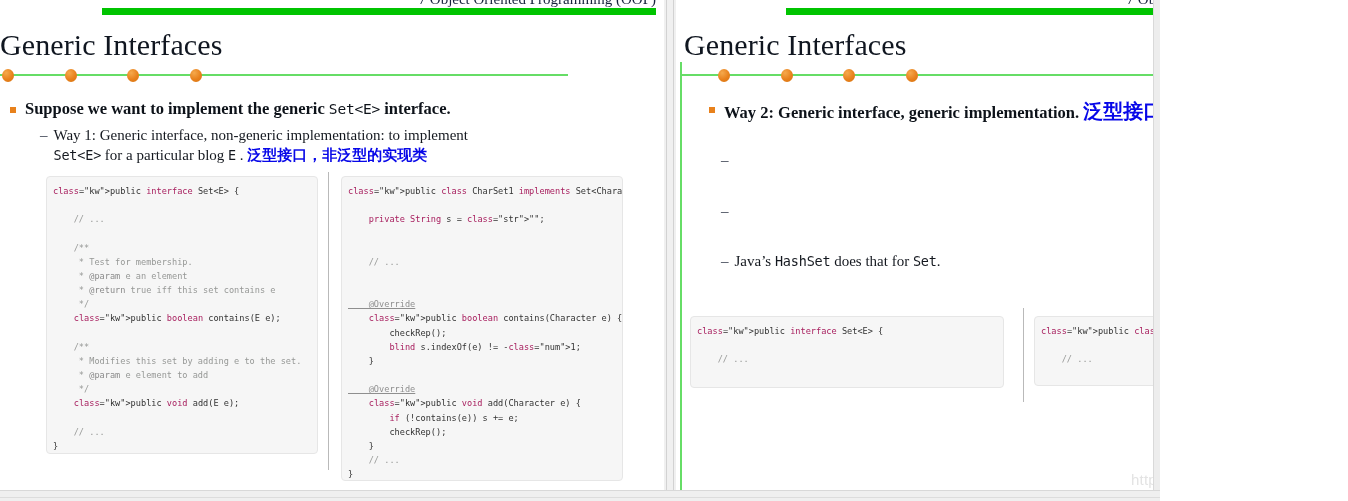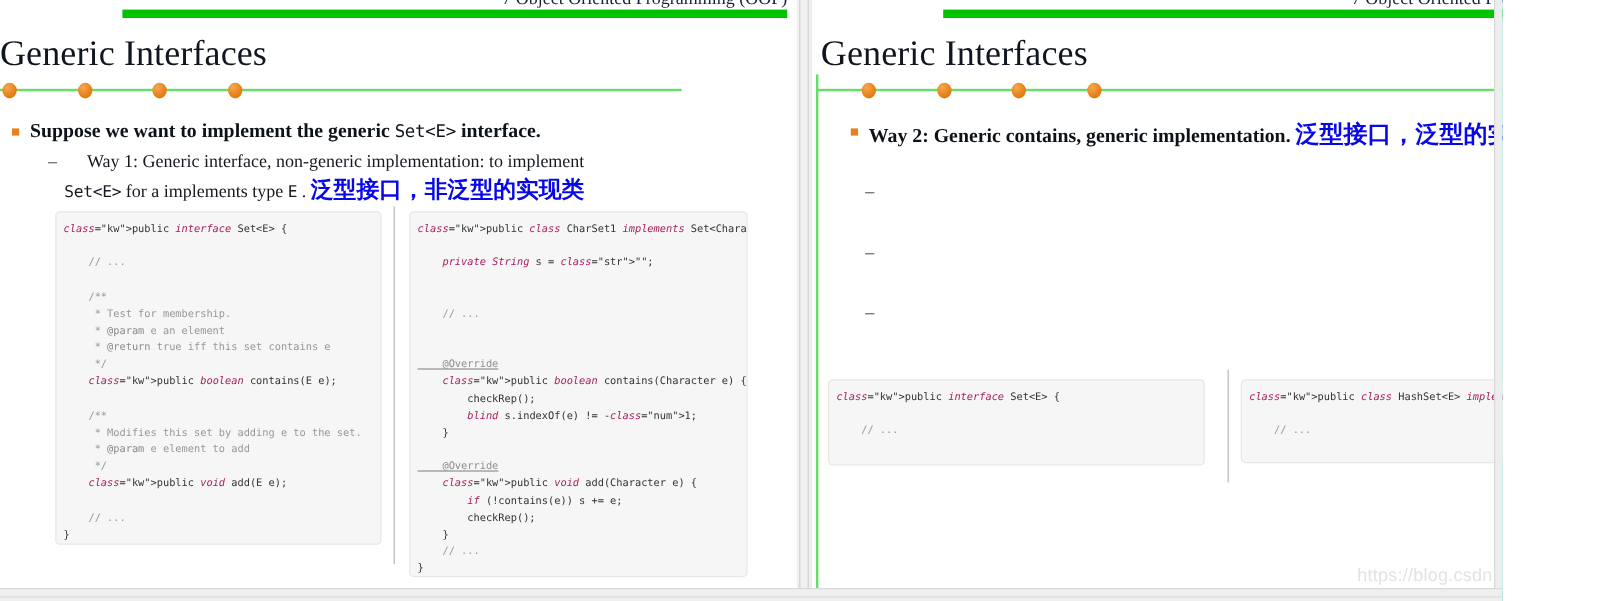--- a/index.html
+++ b/index.html
@@ -2,21 +2,21 @@
 <html><head>
 <meta charset="utf-8">
 <style>
   html,body{margin:0;padding:0;}
   body{
     width:1348px;height:501px;overflow:hidden;
     background:#ffffff;
     font-family:"Liberation Serif", serif;
     -webkit-font-smoothing:antialiased;
   }
-  .viewer{position:relative;width:1252px;height:501px;background:#14b8a6;overflow:hidden;}
+  .viewer{position:relative;width:1160px;height:501px;background:#e5e5e5;overflow:hidden;}
 
   
   .slide{position:absolute;top:0;height:490px;background:#ffffff;overflow:hidden;}
   .slide-left{left:-30px;width:700px;}
   .slide-right{left:676px;width:702px;}
 
   
   .gutter{position:absolute;top:0;left:664px;width:12px;height:490px;background:#f0f0f0;}
   .gutter::before{content:"";position:absolute;left:2px;top:0;width:1px;height:490px;background:#d2d2d2;}
   .gutter::after{content:"";position:absolute;right:2px;top:0;width:1px;height:490px;background:#d2d2d2;}
@@ -69,35 +69,35 @@
     font-family:"Liberation Serif", serif;
     font-size:16.5px;font-weight:bold;color:#0d1219;line-height:1.30;
   }
   .lvl2{position:absolute;display:flex;}
   .lvl2 .dash{
     flex:0 0 auto;font-family:"Liberation Serif",serif;font-size:15px;color:#2a3242;
     margin-right:6px;line-height:1.30;
   }
   .lvl2 .txt{
     font-family:"Liberation Serif", serif;
-    font-size:15px;color:#14181f;line-height:1.32;text-align:right;
-  }
-  .cn{color:#0707e8;font-weight:bold;font-family:"DejaVu Sans", sans-serif;font-size:19px;}
+    font-size:15px;color:#14181f;line-height:1.32;
+  }
+  .cn{color:#0707e8;font-weight:bold;font-family:"DejaVu Sans", sans-serif;font-size:15px;}
   .lvl1 .cn{font-size:20px;}
   .mono{font-family:"DejaVu Sans Mono", monospace;font-size:13.5px;letter-spacing:-0.2px;}
   .lvl1 .mono{font-size:14.5px;font-weight:normal;}
 
   
   .code{
     position:absolute;background:#f6f6f6;border:1px solid #e6e6e6;border-radius:4px;
     font-family:"DejaVu Sans Mono", monospace;font-size:8.6px;line-height:14.15px;
     color:#333333;white-space:pre;overflow:hidden;
     padding:7px 0 7px 6px;box-sizing:border-box;
   }
-  .code .kw{color:#a71d5d;font-style:italic;}
+  .code .kw{color:#a71d5d;}
   .code .cm{color:#969896;}
   .code .an{color:#8a8a8a;}
   .code .ann{color:#8f8f8f;text-decoration:underline;}
 
   .vdiv{position:absolute;width:1px;background:#b9b9b9;}
 
   
   .wm{
     position:absolute;right:6px;bottom:2px;
     font-family:"Liberation Sans", sans-serif;font-size:15px;color:#e3e3e3;
@@ -123,21 +123,21 @@
       <div class="dot" style="left:220px"></div>
     </div>
 
     <div class="lvl1" style="left:40px;top:98px;width:610px;">
       <div class="sq"></div>
       <div class="txt"><span>Suppose we want to implement the generic </span><span class="mono">Set&lt;E&gt;</span><span> interface.</span></div>
     </div>
 
     <div class="lvl2" style="left:70px;top:126px;width:560px;">
       <div class="dash">–</div>
-      <div class="txt"><span>Way 1: Generic interface, non-generic implementation: to implement</span><br><span class="mono">Set&lt;E&gt;</span><span> for a implements type </span><span class="mono">E</span><span> . </span><span class="cn">泛型接口，非泛型的实现类</span></div>
+      <div class="txt"><span>Way 1: Generic interface, non-generic implementation: to implement</span><br><span class="mono">Set&lt;E&gt;</span><span> for a particular blog </span><span class="mono">E</span><span> . </span><span class="cn">泛型接口，非泛型的实现类</span></div>
     </div>
 
     <div class="code" id="codeL1" style="left:76px;top:176px;width:272px;height:278px;"><span <span="" class="kw">class</span>="kw"&gt;public <span class="kw">interface</span> Set&lt;E&gt; {
 
 <span class="cm">    // ...</span>
 
 <span class="cm">    /**</span>
 <span class="cm">     * Test for membership.</span>
 <span class="cm">     * <span class="an">@param</span> e an element</span>
 <span class="cm">     * <span class="an">@return</span> true iff this set contains e</span>
@@ -189,33 +189,34 @@
     <div class="rule">
       <div class="line"></div>
       <div class="dot" style="left:38px"></div>
       <div class="dot" style="left:101px"></div>
       <div class="dot" style="left:163px"></div>
       <div class="dot" style="left:226px"></div>
     </div>
 
     <div class="lvl1" style="left:33px;top:98px;width:600px;">
       <div class="sq"></div>
-      <div class="txt"><span>Way 2: Generic contains, generic implementation. </span><span class="cn">泛型接口，泛型的实现类</span></div>
+      <div class="txt"><span>Way 2: Generic interface, generic implementation. </span><span class="cn">泛型接口，泛型的实现类</span></div>
     </div>
 
     <div class="lvl2" style="left:45px;top:151px;width:575px;">
       <div class="dash">–</div>
     </div>
 
     <div class="lvl2" style="left:45px;top:202px;width:585px;">
       <div class="dash">–</div>
     </div>
 
     <div class="lvl2" style="left:45px;top:252px;width:575px;">
       <div class="dash">–</div>
+      <div class="txt"><span>Java’s </span><span class="mono">HashSet</span><span> does that for </span><span class="mono">Set</span><span>.</span></div>
     </div>
 
     <div class="code" id="codeR1" style="left:14px;top:316px;width:314px;height:72px;"><span <span="" class="kw">class</span>="kw"&gt;public <span class="kw">interface</span> Set&lt;E&gt; {
 
 <span class="cm">    // ...</span></div>
     <div class="vdiv" style="left:347px;top:308px;height:94px;"></div>
     <div class="code" id="codeR2" style="left:358px;top:316px;width:302px;height:70px;"><span <span="" class="kw">class</span>="kw"&gt;public <span class="kw">class</span> HashSet&lt;E&gt; <span class="kw">implements</span> Set&lt;E&gt; {
 
 <span class="cm">    // ...</span></div>
 

